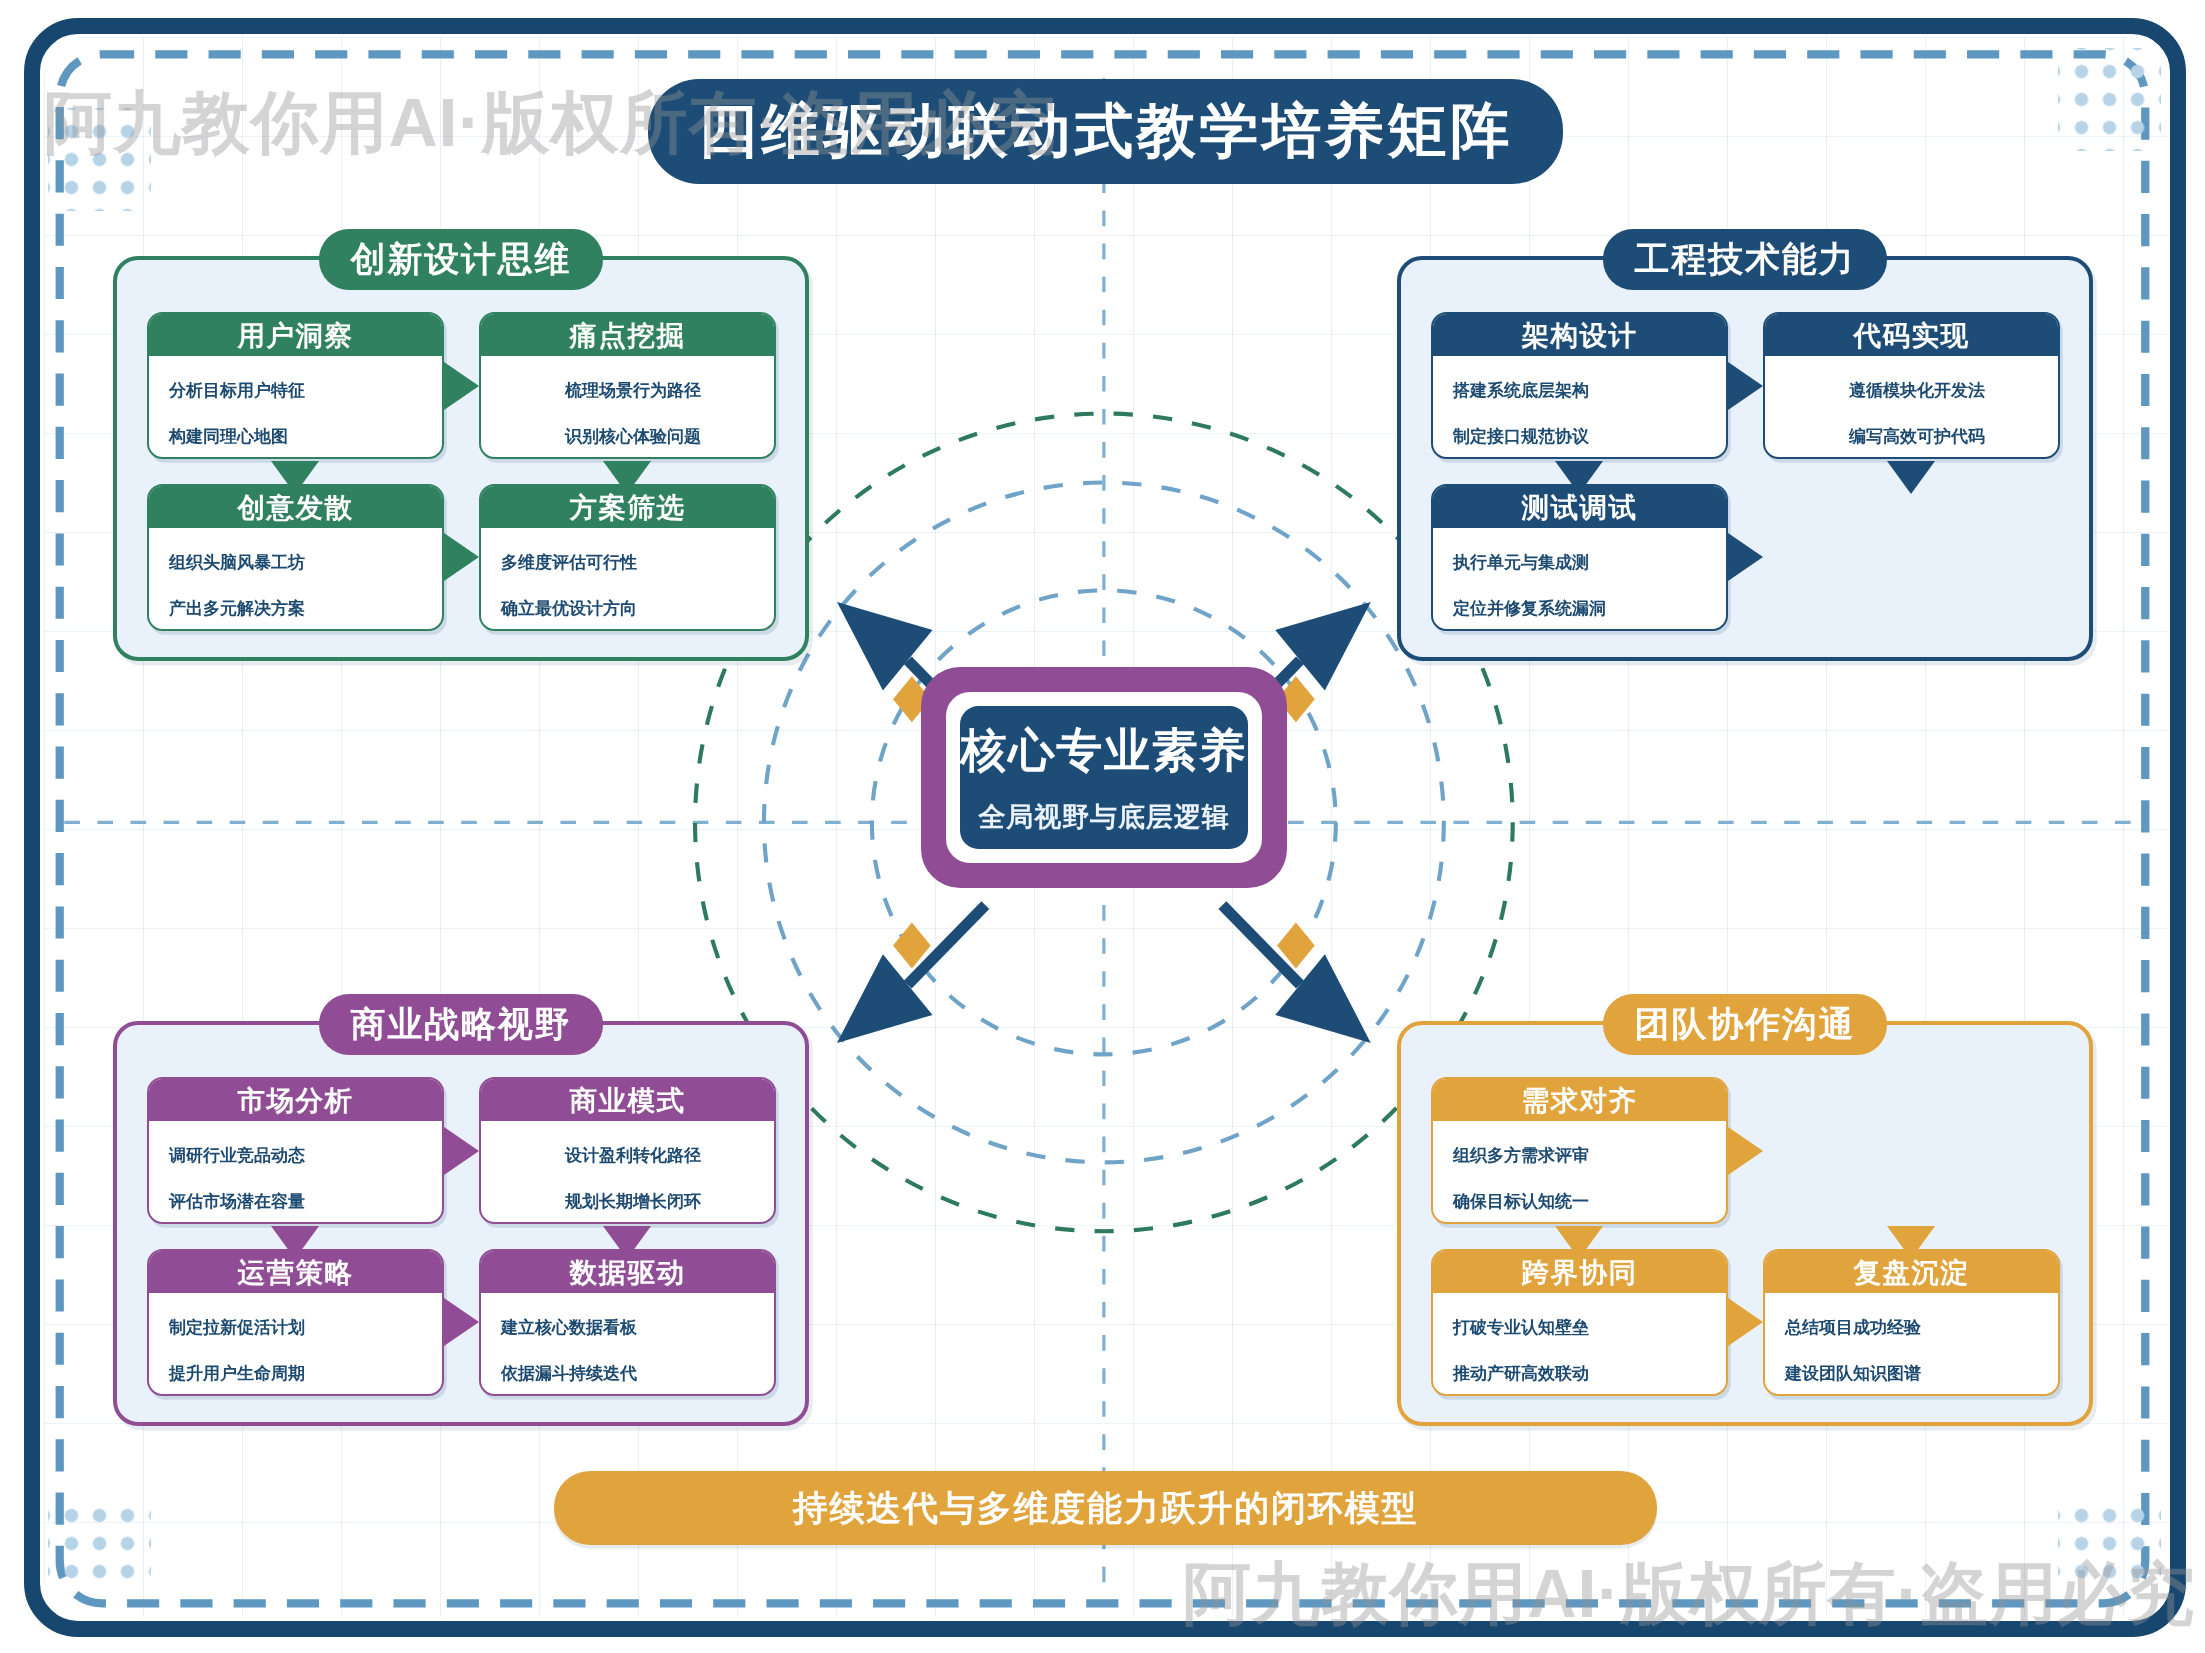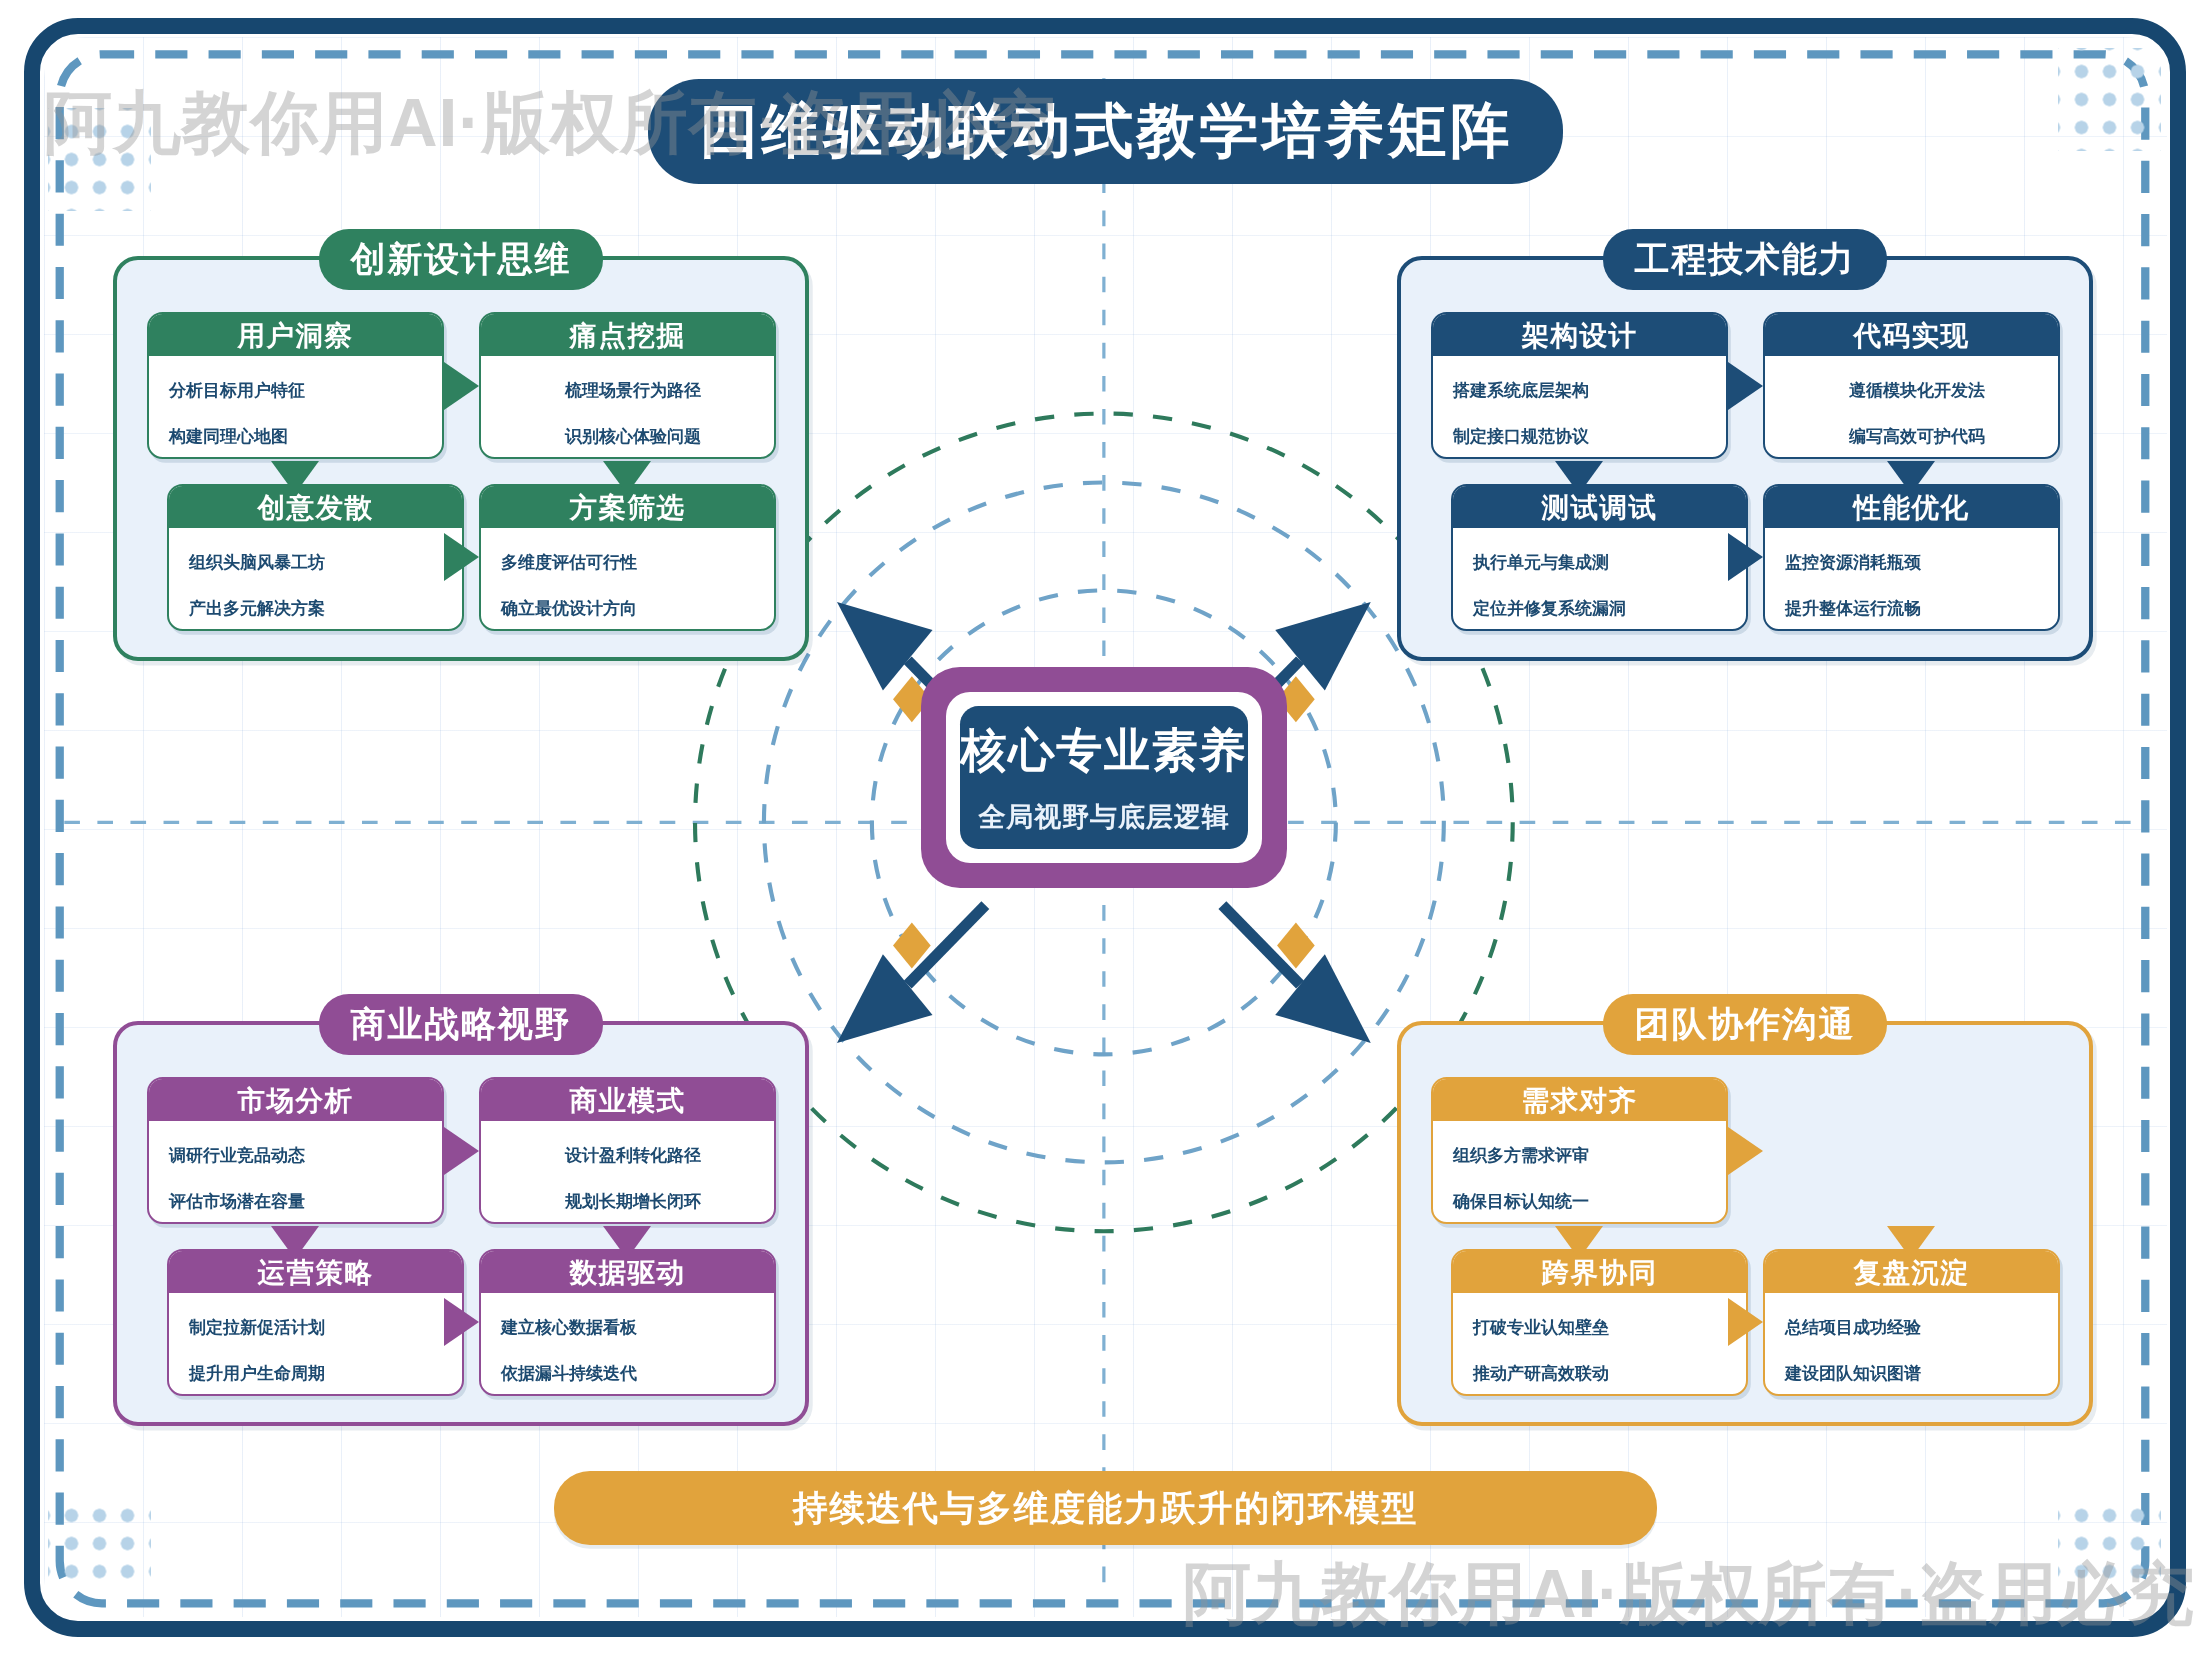--- a/index.html
+++ b/index.html
@@ -32,21 +32,21 @@
   #q-bl{left:113px;top:1021px;--qc:#904d95;}
   #q-br{left:1397px;top:1021px;--qc:#e1a33c;}
   .q-pill{position:absolute;left:50%;transform:translateX(-50%);top:-31px;
           width:284px;height:61px;border-radius:30px;background:var(--qc);
           display:flex;align-items:center;justify-content:center;color:#fff;
           font-size:35px;font-weight:bold;letter-spacing:1.8px;z-index:7;}
   .card{position:absolute;width:297px;height:147px;background:#ffffff;
         border:2.3px solid var(--qc);border-radius:15.6px;box-sizing:border-box;overflow:hidden;
         box-shadow:2.8px 3.7px 0 rgba(23,71,111,0.14);}
   .c1{left:30px;top:52px;}  .c2{left:362px;top:52px;text-align:center;}
-  .c3{left:30px;top:224px;margin-left:20px;}  .c4{left:362px;top:224px;}
+  .c3{left:30px;top:224px;}  .c4{left:362px;top:224px;}
   .card-head{height:42px;background:var(--qc);display:flex;align-items:center;justify-content:center;
              color:#fff;font-size:27.6px;font-weight:bold;letter-spacing:1.4px;}
   .card-body{padding:12px 9.2px 0 20px;color:#1d4a70;font-size:17px;font-weight:bold;line-height:46px;}
   .arr-right{position:absolute;width:0;height:0;border-top:24px solid transparent;
              border-bottom:24px solid transparent;border-left:35px solid var(--qc);}
   .ar1{left:327px;top:102px;} .ar2{left:327px;top:273px;}
   .arr-down{position:absolute;width:0;height:0;border-left:24px solid transparent;
             border-right:24px solid transparent;border-top:33px solid var(--qc);}
   .ad1{left:154px;top:201px;} .ad2{left:486px;top:201px;}
 
@@ -167,27 +167,20 @@
       <div>编写高效可护代码</div>
     </div>
   </div>
   <div class="card c3">
     <div class="card-head">测试调试</div>
     <div class="card-body">
       <div>执行单元与集成测</div>
       <div>定位并修复系统漏洞</div>
     </div>
   </div>
-  <div class="card c4">
-    <div class="card-head">性能优化</div>
-    <div class="card-body">
-      <div>监控资源消耗瓶颈</div>
-      <div>提升整体运行流畅</div>
-    </div>
-  </div>
   <div class="arr-right ar1"></div>
   <div class="arr-right ar2"></div>
   <div class="arr-down ad1"></div>
   <div class="arr-down ad2"></div>
 </section>
 
 <section class="abs quadrant" id="q-bl">
   <div class="q-pill">商业战略视野</div>
   <div class="card c1">
     <div class="card-head">市场分析</div>

